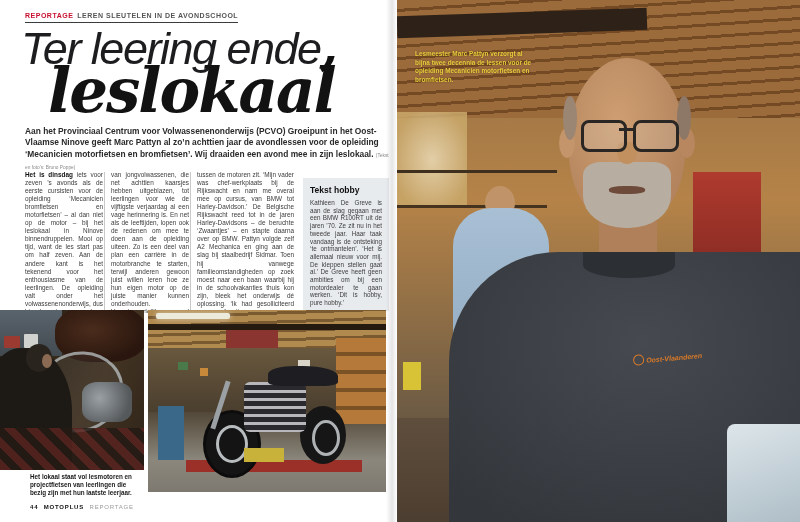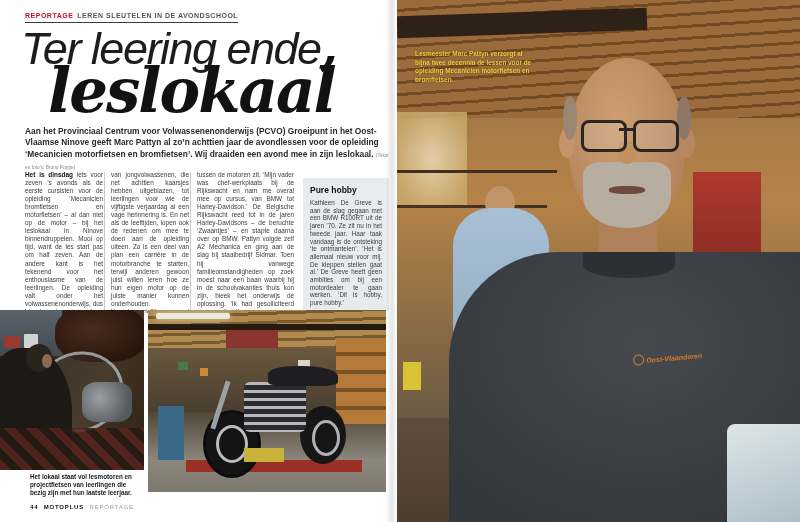--- a/index.html
+++ b/index.html
@@ -127,21 +127,21 @@
 
     <div class="abs bodycol c1">
       <span class="lead">Het is dinsdag </span><span>iets voor zeven ’s avonds als de eerste cursisten voor de opleiding ‘Mecanicien bromfietsen en motorfietsen’ – al dan niet op de motor – bij het leslokaal in Ninove binnendruppelen. Mooi op tijd, want de les start pas om half zeven. Aan de andere kant is het tekenend voor het enthousiasme van de leerlingen. De opleiding valt onder het volwassenenonderwijs, dus hier kom je geen pubers tegen die je doorgaans op middelbare scholen tegenkomt. Iedereen is achttien-plus. En dan in de ruimste zin van het woord. Dus</span>
     </div>
     <div class="abs colrule r1"></div>
     <div class="abs bodycol c2">van jongvolwassenen, die net achttien kaarsjes hebben uitgeblazen, tot leerlingen voor wie de vijftigste verjaardag al een vage herinnering is. En net als de leeftijden, lopen ook de redenen om mee te doen aan de opleiding uiteen. Zo is een deel van plan een carrière in de motorbranche te starten, terwijl anderen gewoon juist willen leren hoe ze hun eigen motor op de juiste manier kunnen onderhouden. Verantwoordelijk voor al die kennisoverdracht is hun leerkracht Marc Pattyn, iemand die al van jongs af aan</div>
     <div class="abs colrule r2"></div>
     <div class="abs bodycol c3">tussen de motoren zit. ‘Mijn vader was chef-werkplaats bij de Rijkswacht en nam me overal mee op cursus, van BMW tot Harley-Davidson.’ De Belgische Rijkswacht reed tot in de jaren Harley-Davidsons – de beruchte ‘Zwaantjes’ – en stapte daarna over op BMW. Pattyn volgde zelf A2 Mechanica en ging aan de slag bij staalbedrijf Sidmar. Toen hij vanwege familieomstandigheden op zoek moest naar een baan waarbij hij in de schoolvakanties thuis kon zijn, bleek het onderwijs dé oplossing. ‘Ik had gesolliciteerd naar een functie »</div>
 
     <aside class="abs sidebar">
-      <h3>Pure hobby</h3>
+      <h3>Tekst hobby</h3>
       <p>Kathleen De Greve is aan de slag gegaan met een BMW R100RT uit de jaren ’70. Ze zit nu in het tweede jaar. Haar taak vandaag is de ontsteking ‘te ontmantelen’. ‘Het is allemaal nieuw voor mij. De kleppen stellen gaat al.’ De Greve heeft geen ambities om bij een motordealer te gaan werken. ‘Dit is hobby, pure hobby.’</p>
     </aside>
 
     <div class="abs photo photoA">
       <div class="pa-shelf"></div>
       <div class="pa-box1"></div>
       <div class="pa-box2"></div>
       <div class="pa-tank"></div>
       <div class="pa-screen"></div>
       <div class="pa-person"></div>

